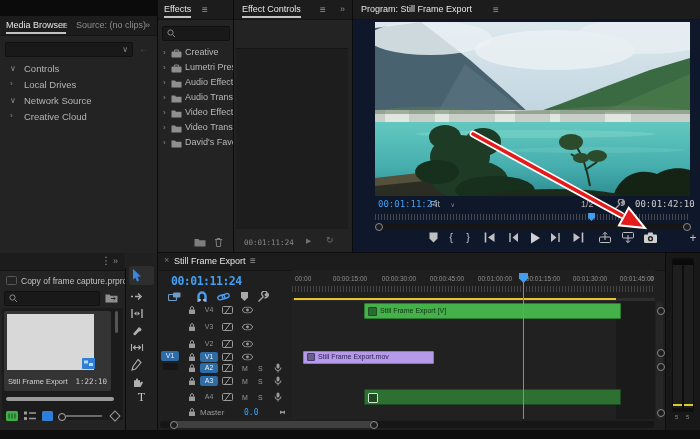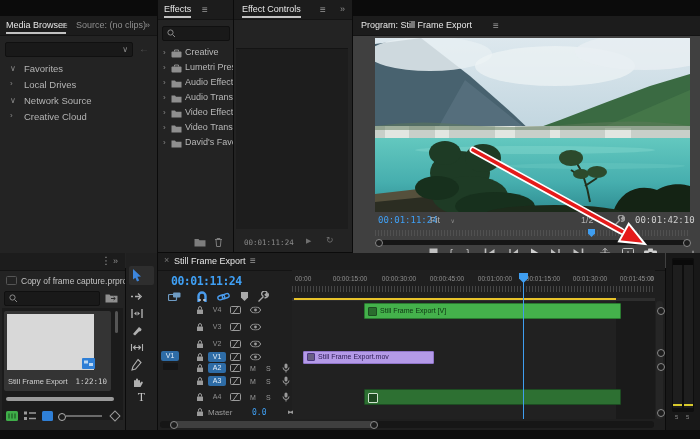--- a/index.html
+++ b/index.html
@@ -15,21 +15,21 @@
   .tabbar{position:absolute;left:0;top:0;right:0;height:19px;background:#1c1c1c;border-bottom:1px solid #141414;font-size:9px;}
   .well{background:#191919;border:1px solid #101010;border-radius:2px;}
   .tree-item{position:absolute;font-size:9.5px;color:#b4b4b4;}
   .chev{color:#8a8a8a;font-size:8px;}
   .fxbox{display:inline-block;width:7px;height:7px;border:1px solid #d9e6d9;background:rgba(10,25,10,.45);
          border-radius:1px;vertical-align:middle;margin-right:3px;}
   .clip{position:absolute;border-radius:1px;font-size:7px;white-space:nowrap;overflow:hidden;line-height:13px;}
   .tbadge{display:inline-block;min-width:18px;height:10px;font-size:7px;line-height:10px;text-align:center;border-radius:2px;}
   .badge-blue{background:#2e6ca6;color:#e4eef8;}
   .badge-gray{color:#8f8f8f;}
-  .trow{position:absolute;left:8px;width:134px;}
+  .trow{position:absolute;left:0;width:134px;}
   .trow .ic{position:absolute;top:50%;transform:translateY(-50%);}
   .c1{left:30px}.c2{left:42px}.c3{left:64px}.c4{left:84px}.c5{left:100px}.c6{left:116px}
   .ms{font-size:7px;color:#9a9a9a;}
   .rlabel{position:absolute;font-size:6.5px;color:#8f8f8f;white-space:nowrap;}
   .ticks{background-image:repeating-linear-gradient(90deg,#555 0 1px,transparent 1px 3px);}
   .knob{position:absolute;width:6px;height:6px;border:1px solid #8a8a8a;border-radius:50%;background:#1d1d1d;}
   .transport-ic{position:absolute;top:231px;width:16px;height:16px;text-align:center;}
   .tool{position:absolute;left:4px;width:23px;height:16px;text-align:center;}
 </style>
 </head>
@@ -44,21 +44,21 @@
       <span class="abs tab-idle" style="left:76px;top:4px;">Source: (no clips)</span>
       <span class="abs overflow-glyph" style="left:145px;top:4px;">»</span>
     </div>
     <div class="abs well" style="left:5px;top:26px;width:126px;height:13px;">
       <span class="abs chev" style="right:4px;top:2px;">∨</span>
     </div>
     <span class="abs" style="left:139px;top:27px;color:#555;font-size:10px;">←</span>
 
     <div class="tree-item" style="left:0;top:47px;">
       <span class="chev abs" style="left:10px;top:1px;">∨</span>
-      <span class="abs" style="left:24px;white-space:nowrap;">Favorites</span>
+      <span class="abs" style="left:24px;white-space:nowrap;">Controls</span>
     </div>
     <div class="tree-item" style="left:0;top:63px;">
       <span class="chev abs" style="left:10px;top:0;">›</span>
       <span class="abs" style="left:24px;white-space:nowrap;">Local Drives</span>
     </div>
     <div class="tree-item" style="left:0;top:79px;">
       <span class="chev abs" style="left:10px;top:1px;">∨</span>
       <span class="abs" style="left:24px;white-space:nowrap;">Network Source</span>
     </div>
     <div class="tree-item" style="left:0;top:95px;">
@@ -144,21 +144,21 @@
       <span class="abs tab-active" style="left:8px;top:4px;">Effect Controls</span>
       <span class="abs menu-glyph" style="left:86px;top:4px;">≡</span>
       <span class="abs overflow-glyph" style="left:106px;top:4px;">»</span>
     </div>
     <div class="abs" style="left:2px;top:48px;width:112px;height:180px;background:#1d1d1d;border-top:1px solid #141414;"></div>
     <span class="abs tc" style="left:10px;top:238px;font-size:7.5px;color:#8a8a8a;">00:01:11:24</span>
     <span class="abs" style="left:72px;top:237px;font-size:7px;color:#6f6f6f;">▶</span>
     <span class="abs" style="left:92px;top:235px;font-size:9px;color:#6f6f6f;">↻</span>
   </div>
 
-  <div class="panel" style="left:353px;top:16px;width:347px;height:252px;background:#404040;">
+  <div class="panel" style="left:353px;top:0;width:347px;height:252px;background:#0f172a;">
     <div class="tabbar" style="background:#1c1c1c;">
       <span class="abs tab-active" style="left:8px;top:4px;border-bottom:none;">Program: Still Frame Export</span>
       <span class="abs menu-glyph" style="left:140px;top:4px;">≡</span>
     </div>
 
     <svg class="abs" style="left:22px;top:22px;" width="315" height="174" viewBox="0 0 315 174">
       <defs>
         <linearGradient id="lake" x1="0" y1="0" x2="0" y2="1">
           <stop offset="0" stop-color="#63c8bf"></stop>
             <stop offset="0.6" stop-color="#46aeae"></stop>

